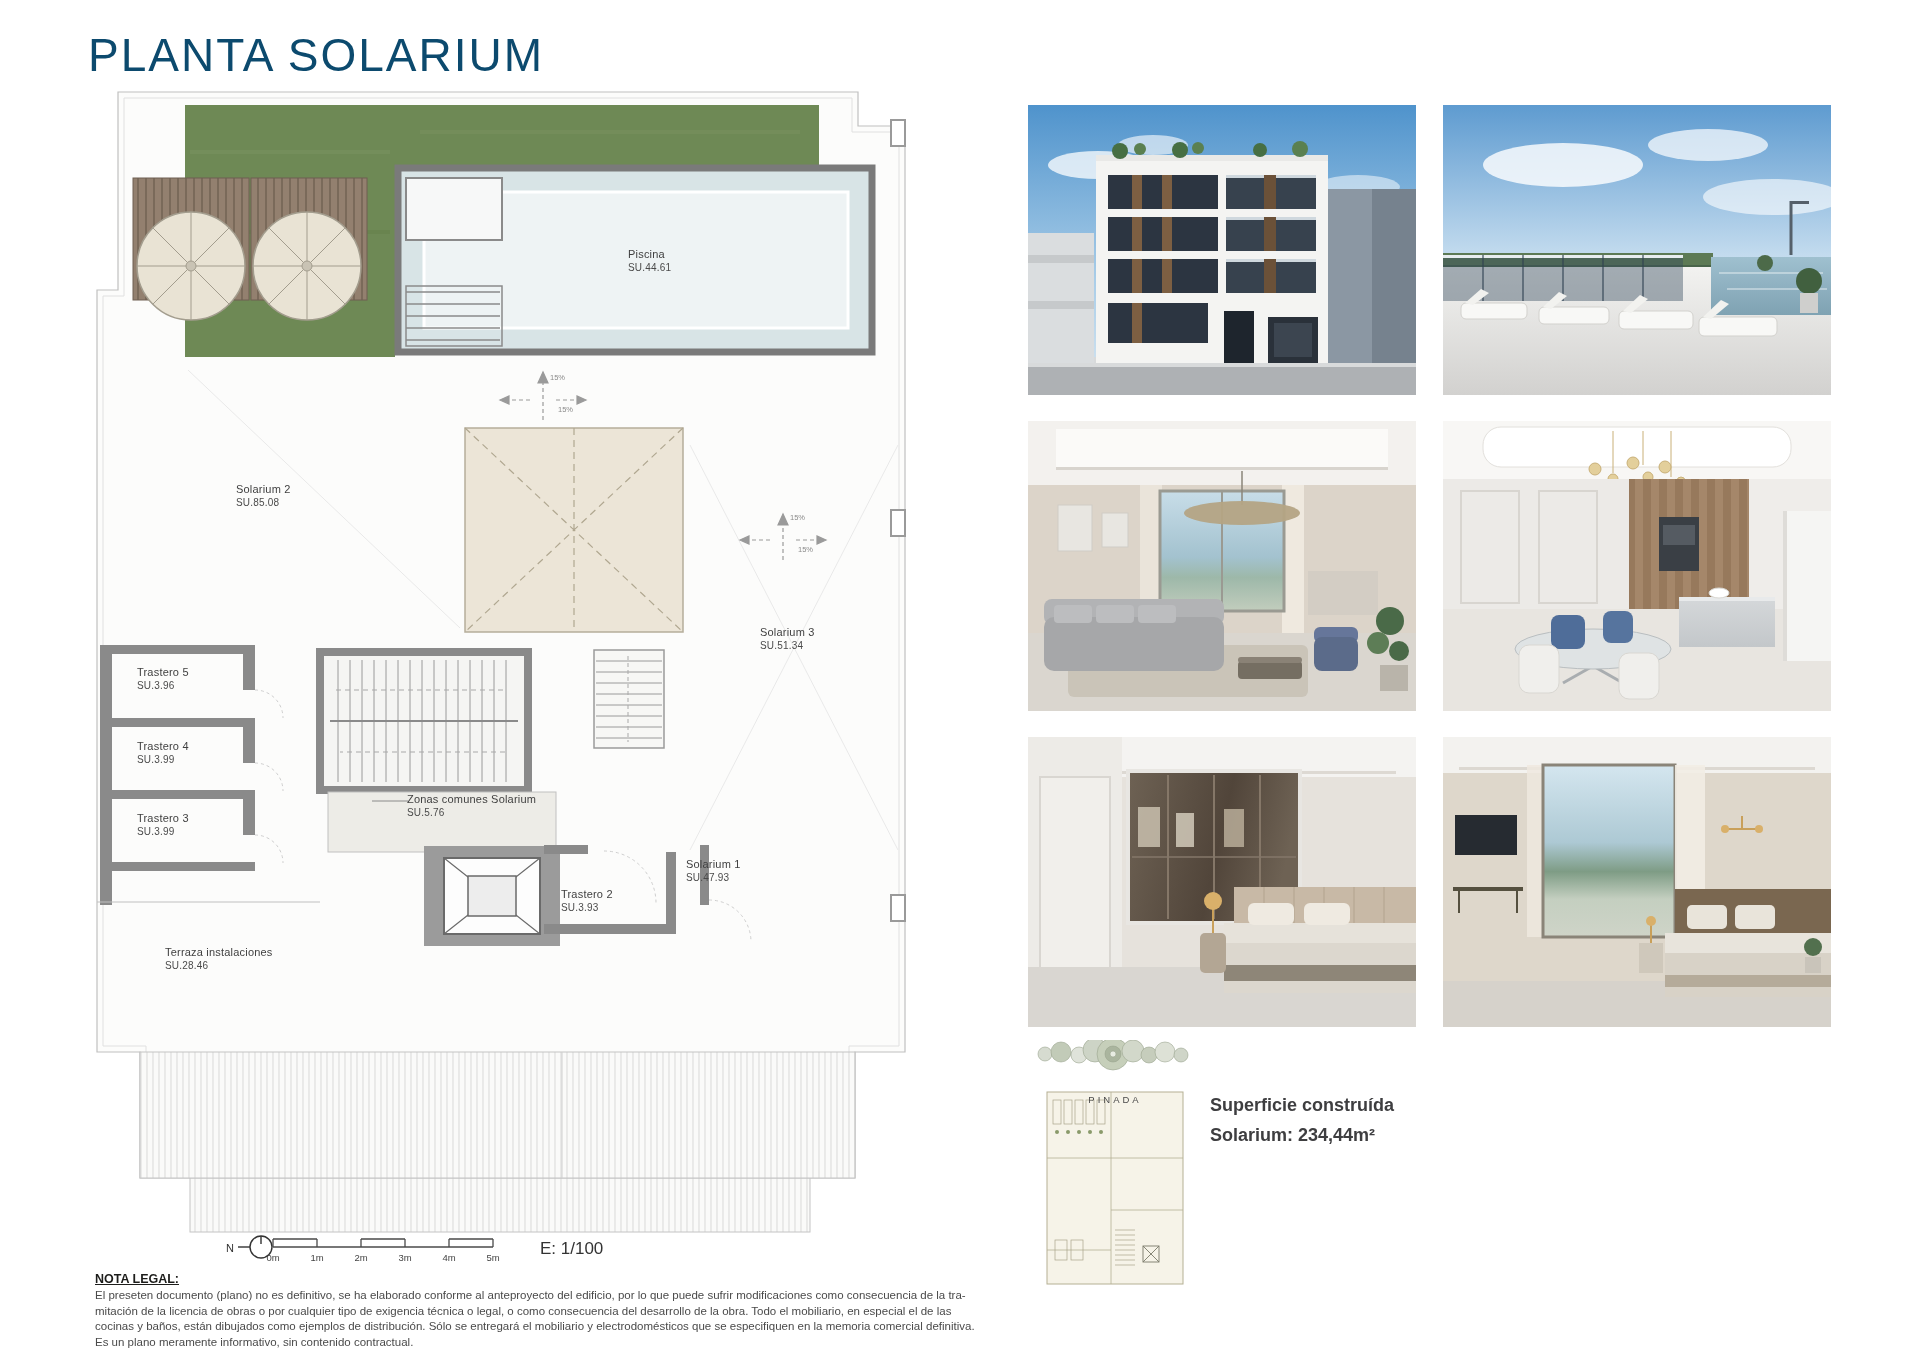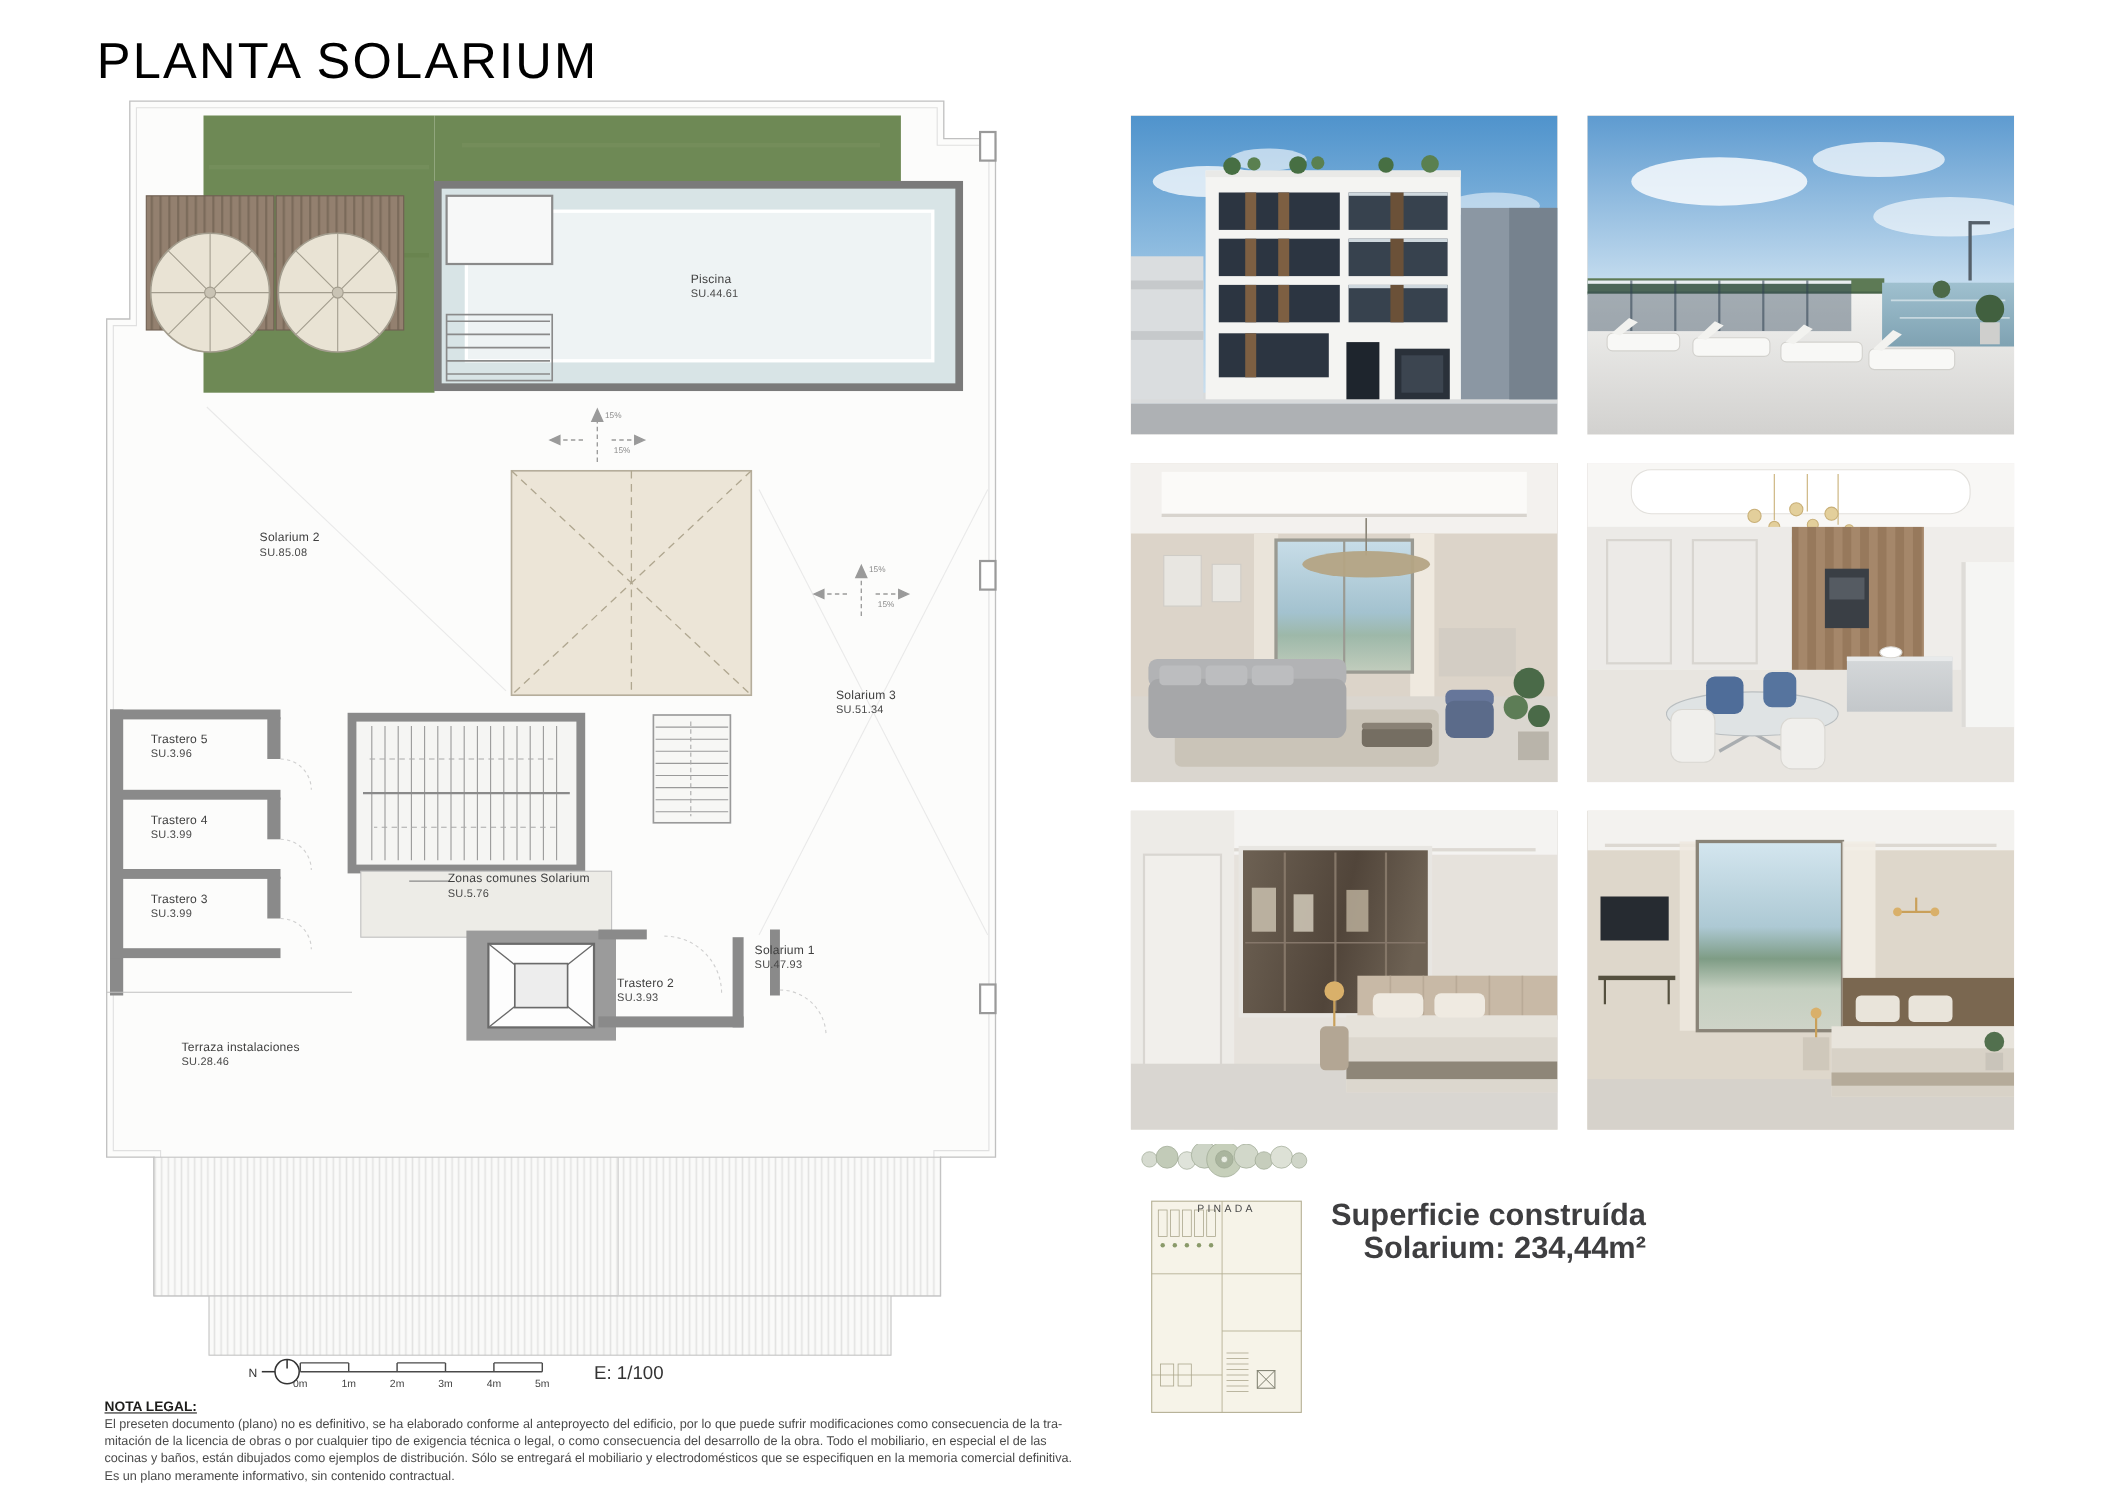--- a/index.html
+++ b/index.html
@@ -1,32 +1,32 @@
 <!DOCTYPE html>
 <html><head>
 <meta charset="utf-8">
 <style>
   html,body{margin:0;padding:0;background:#ffffff;}
   .page{position:relative;width:1920px;height:1358px;background:#ffffff;overflow:hidden;
         font-family:"Liberation Sans",sans-serif;color:#222;}
   .title{position:absolute;left:88px;top:28px;font-size:46px;letter-spacing:2px;
-         font-weight:400;color:#000000;white-space:nowrap;}
+         font-weight:400;color:#0c4a6e;white-space:nowrap;}
   .plan-svg{position:absolute;left:85px;top:80px;width:835px;height:1190px;}
   svg{font-family:inherit;}
   .room-label{position:absolute;font-size:11px;line-height:13px;color:#3f3f3f;letter-spacing:.2px;white-space:nowrap;}
   .room-label .area{font-size:10px;color:#4a4a4a;}
   .photo{position:absolute;width:388px;height:290px;overflow:hidden;background:#dcd8d2;}
   .p1{left:1028px;top:105px}.p2{left:1443px;top:105px}
   .p3{left:1028px;top:421px}.p4{left:1443px;top:421px}
   .p5{left:1028px;top:737px}.p6{left:1443px;top:737px}
   .mini-svg{position:absolute;left:1035px;top:1040px;width:160px;height:250px;}
   .pinada{position:absolute;left:1035px;top:1070px;width:160px;text-align:center;
           font-size:9.5px;letter-spacing:3px;color:#4a4a4a;margin-top:24px;}
-  .summary{position:absolute;left:1210px;top:1090px;font-size:28px;font-weight:700;
-           line-height:30px;color:#3e3e40;text-align:right;}
+  .summary{position:absolute;left:1210px;top:1090px;font-size:18px;font-weight:700;
+           line-height:30px;color:#3e3e40;}
   .legal{position:absolute;left:95px;top:1272px;width:950px;color:#4a4a4a;}
   .legal .h{font-size:12.5px;font-weight:700;color:#1d1d1b;margin-bottom:2px;text-decoration:underline;}
   .legal .b{font-size:11.5px;line-height:15.5px;white-space:pre-line;}
 </style>
 </head>
 <body>
 
 <div class="page">
 
   <div class="title">PLANTA SOLARIUM</div>

